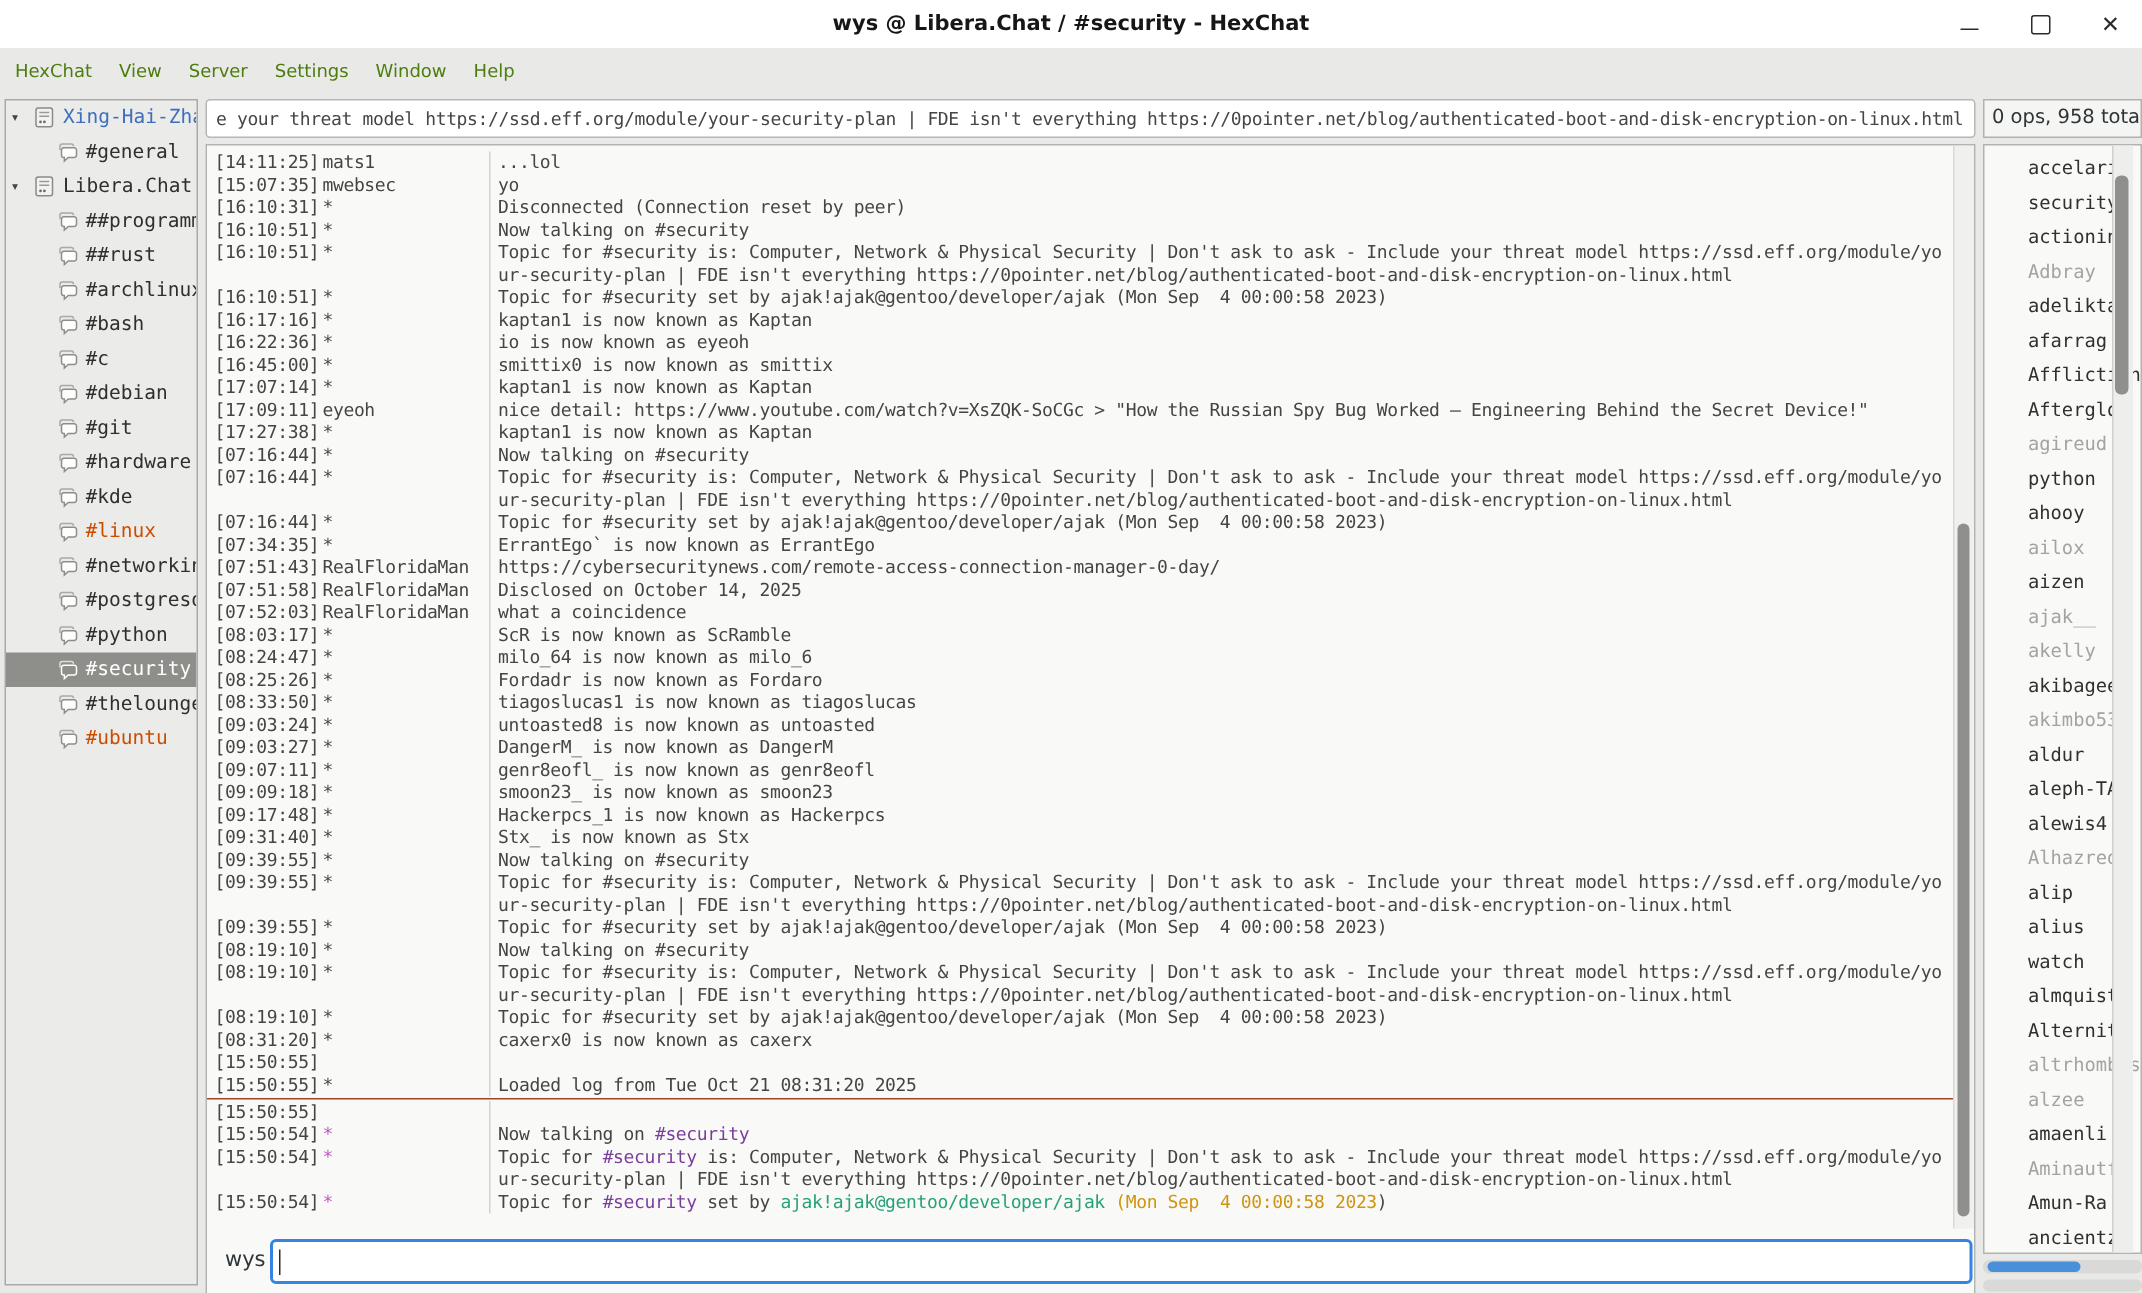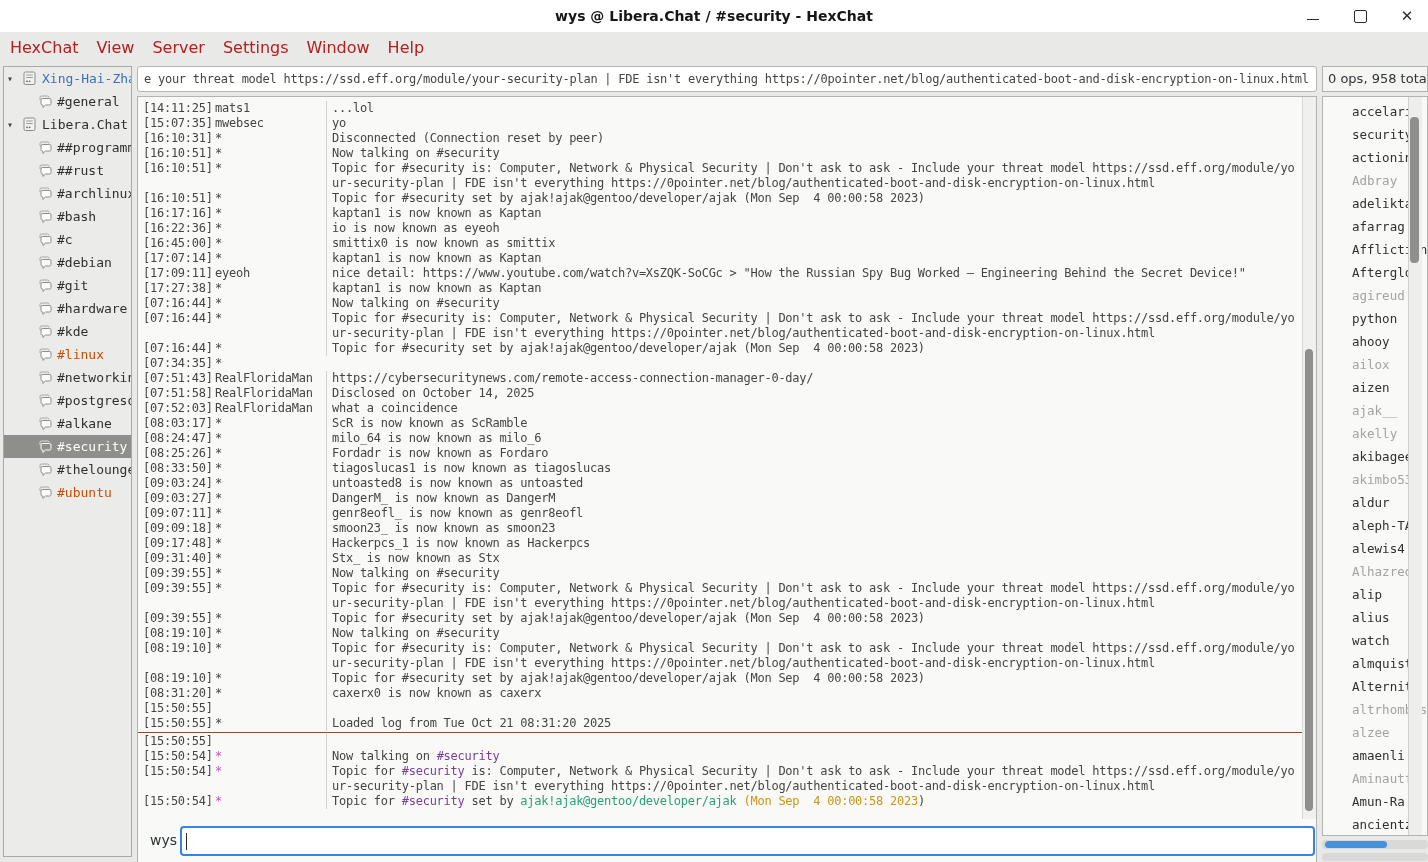--- a/index.html
+++ b/index.html
@@ -12,21 +12,21 @@
     display:flex;align-items:center;justify-content:center;border-bottom:1px solid #e3e3e1}
   .title-text{font-size:14px;font-weight:bold;color:#161616}
   .win-controls{position:absolute;right:14px;top:0;height:32px;display:flex;align-items:center;gap:33px}
   .wc{width:14px;height:14px;display:flex;align-items:center;justify-content:center;color:#2b2b2b;cursor:default}
   .wc-min{width:12px;height:1px;border-bottom:1.6px solid #2b2b2b;margin-top:6px}
   .wc-max{width:11px;height:11px;border:1.6px solid #2b2b2b;border-radius:2px}
   .wc-close{font-size:15px;line-height:15px}
   
   .menubar{position:absolute;left:0;top:32px;width:1428px;height:30px;background:#e9e9e7;
     display:flex;align-items:center;padding-left:10px;box-sizing:border-box}
-  .menu-item{font-size:16px;color:#b91c1c;padding:0 15px 0 0;margin-right:3px}
+  .menu-item{font-size:12px;color:#4d7c0f;padding:0 15px 0 0;margin-right:3px}
   
   .sidebar{position:absolute;left:3px;top:66px;width:129px;height:791px;background:#ebebe9;
     border:1px solid #a9a9a7;box-sizing:border-box;overflow:hidden}
   .tree-row{height:23px;display:flex;align-items:center;font-family:"DejaVu Sans Mono",monospace;
     font-size:13px;color:#2f2f2f;white-space:pre;overflow:hidden}
   .tree-row .expander{width:13px;margin-left:3px;font-size:10px;color:#454545;flex:none}
   .tree-row.server .t-icon{margin-left:2px}
   .tree-row.channel{padding-left:33px}
   .t-icon{flex:none;width:17px;margin-right:3px;display:flex;align-items:center}
   .tree-label{overflow:hidden;white-space:pre}
@@ -160,21 +160,21 @@
           <path d="M3 6 V3.5 A1.5 1.5 0 0 1 4.5 2 h6 A1.5 1.5 0 0 1 12 3.5" fill="none" stroke="#8d8d8b" opacity="0.7"></path>
           <path d="M5.5 4.5 h7 A1.5 1.5 0 0 1 14 6 v3.5 A1.5 1.5 0 0 1 12.5 11 h-4 l-2.6 2.4 V11 h-0.4 A1.5 1.5 0 0 1 4 9.5 V6 A1.5 1.5 0 0 1 5.5 4.5 z" fill="#fdfdfc" stroke="#8d8d8b"></path>
         </svg></span><span class="tree-label">#networking</span></div>
     <div class="tree-row channel normal"><span class="t-icon"><svg width="16" height="15" viewBox="0 0 16 15">
           <path d="M3 6 V3.5 A1.5 1.5 0 0 1 4.5 2 h6 A1.5 1.5 0 0 1 12 3.5" fill="none" stroke="#8d8d8b" opacity="0.7"></path>
           <path d="M5.5 4.5 h7 A1.5 1.5 0 0 1 14 6 v3.5 A1.5 1.5 0 0 1 12.5 11 h-4 l-2.6 2.4 V11 h-0.4 A1.5 1.5 0 0 1 4 9.5 V6 A1.5 1.5 0 0 1 5.5 4.5 z" fill="#fdfdfc" stroke="#8d8d8b"></path>
         </svg></span><span class="tree-label">#postgresql</span></div>
     <div class="tree-row channel normal"><span class="t-icon"><svg width="16" height="15" viewBox="0 0 16 15">
           <path d="M3 6 V3.5 A1.5 1.5 0 0 1 4.5 2 h6 A1.5 1.5 0 0 1 12 3.5" fill="none" stroke="#8d8d8b" opacity="0.7"></path>
           <path d="M5.5 4.5 h7 A1.5 1.5 0 0 1 14 6 v3.5 A1.5 1.5 0 0 1 12.5 11 h-4 l-2.6 2.4 V11 h-0.4 A1.5 1.5 0 0 1 4 9.5 V6 A1.5 1.5 0 0 1 5.5 4.5 z" fill="#fdfdfc" stroke="#8d8d8b"></path>
-        </svg></span><span class="tree-label">#alkane</span></div>
+        </svg></span><span class="tree-label">#python</span></div>
     <div class="tree-row channel selected"><span class="t-icon"><svg width="16" height="15" viewBox="0 0 16 15">
           <path d="M3 6 V3.5 A1.5 1.5 0 0 1 4.5 2 h6 A1.5 1.5 0 0 1 12 3.5" fill="none" stroke="#ffffff" opacity="0.7"></path>
           <path d="M5.5 4.5 h7 A1.5 1.5 0 0 1 14 6 v3.5 A1.5 1.5 0 0 1 12.5 11 h-4 l-2.6 2.4 V11 h-0.4 A1.5 1.5 0 0 1 4 9.5 V6 A1.5 1.5 0 0 1 5.5 4.5 z" fill="none" stroke="#ffffff"></path>
         </svg></span><span class="tree-label">#security</span></div>
     <div class="tree-row channel normal"><span class="t-icon"><svg width="16" height="15" viewBox="0 0 16 15">
           <path d="M3 6 V3.5 A1.5 1.5 0 0 1 4.5 2 h6 A1.5 1.5 0 0 1 12 3.5" fill="none" stroke="#8d8d8b" opacity="0.7"></path>
           <path d="M5.5 4.5 h7 A1.5 1.5 0 0 1 14 6 v3.5 A1.5 1.5 0 0 1 12.5 11 h-4 l-2.6 2.4 V11 h-0.4 A1.5 1.5 0 0 1 4 9.5 V6 A1.5 1.5 0 0 1 5.5 4.5 z" fill="#fdfdfc" stroke="#8d8d8b"></path>
         </svg></span><span class="tree-label">#thelounge</span></div>
     <div class="tree-row channel active"><span class="t-icon"><svg width="16" height="15" viewBox="0 0 16 15">
           <path d="M3 6 V3.5 A1.5 1.5 0 0 1 4.5 2 h6 A1.5 1.5 0 0 1 12 3.5" fill="none" stroke="#8d8d8b" opacity="0.7"></path>
@@ -267,20 +267,21 @@
         <span class="msg"><span>ur-security-plan | FDE isn't everything https://0pointer.net/blog/authenticated-boot-and-disk-encryption-on-linux.html</span></span>
       </div>
       <div class="chat-row">
         <span class="time">[07:16:44]</span>
         <span class="nick">*</span>
         <span class="msg"><span>Topic for #security set by ajak!ajak@gentoo/developer/ajak (Mon Sep  4 00:00:58 2023)</span></span>
       </div>
       <div class="chat-row">
         <span class="time">[07:34:35]</span>
         <span class="nick">*</span>
+        <span class="msg"><span>ErrantEgo` is now known as ErrantEgo</span></span>
       </div>
       <div class="chat-row">
         <span class="time">[07:51:43]</span>
         <span class="nick">RealFloridaMan</span>
         <span class="msg"><span>https://cybersecuritynews.com/remote-access-connection-manager-0-day/</span></span>
       </div>
       <div class="chat-row">
         <span class="time">[07:51:58]</span>
         <span class="nick">RealFloridaMan</span>
         <span class="msg"><span>Disclosed on October 14, 2025</span></span>

